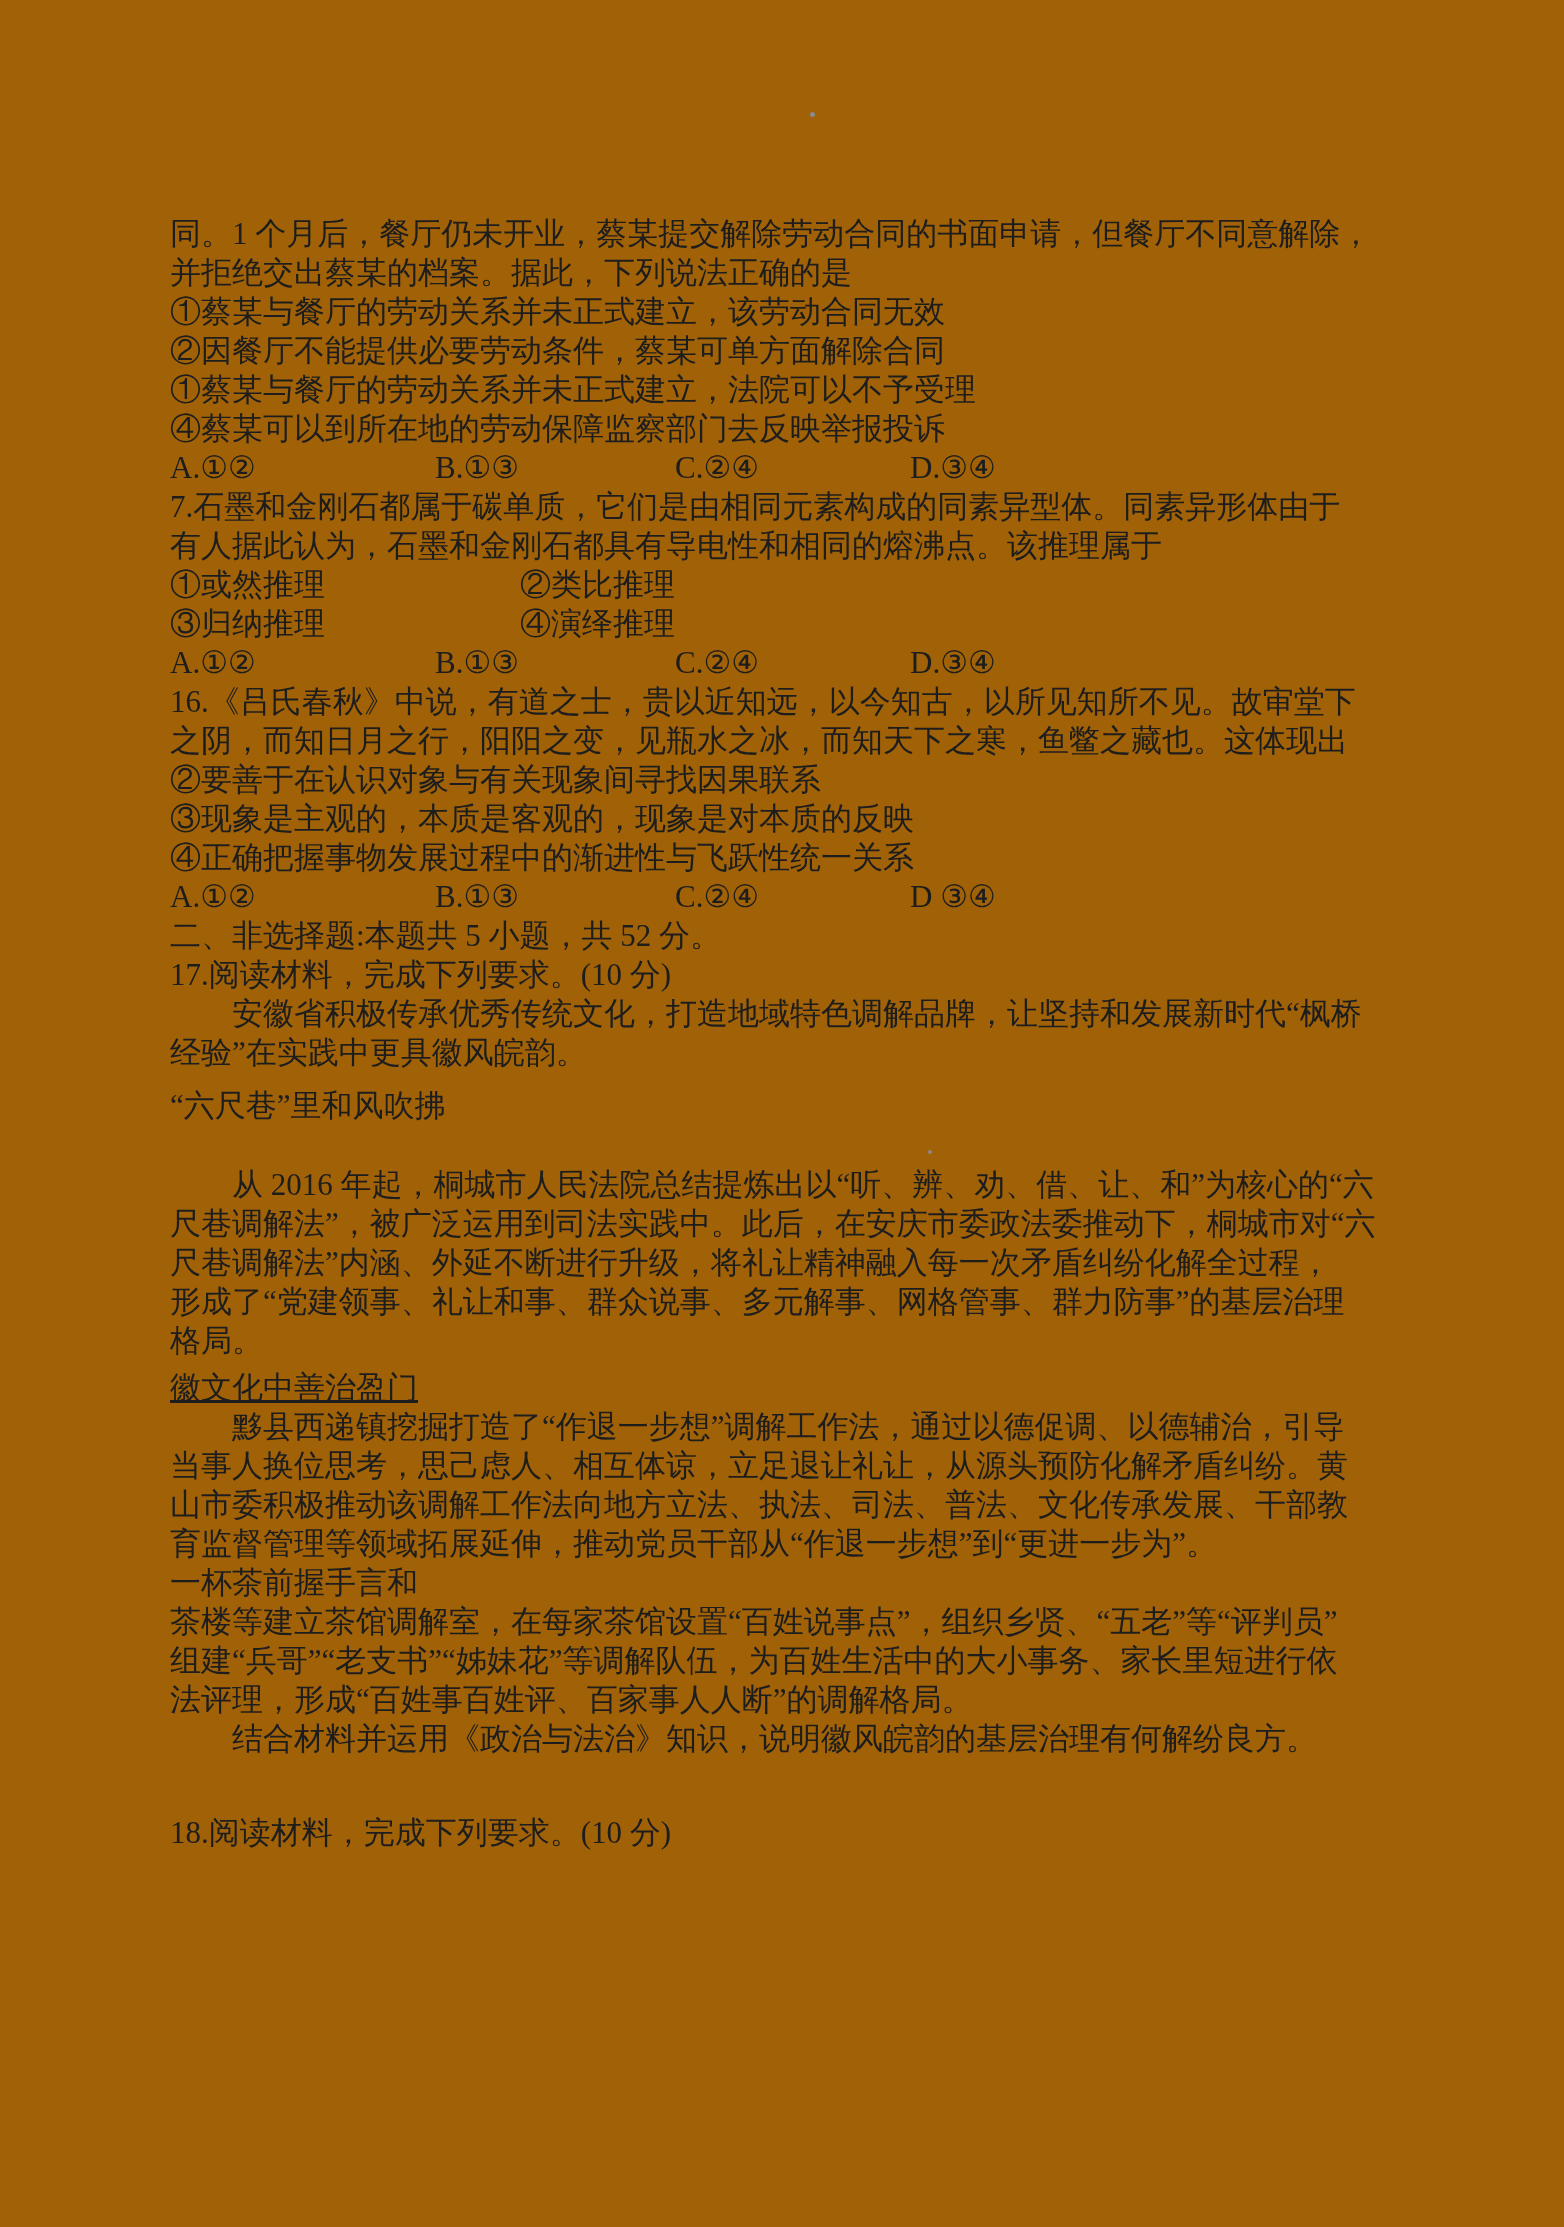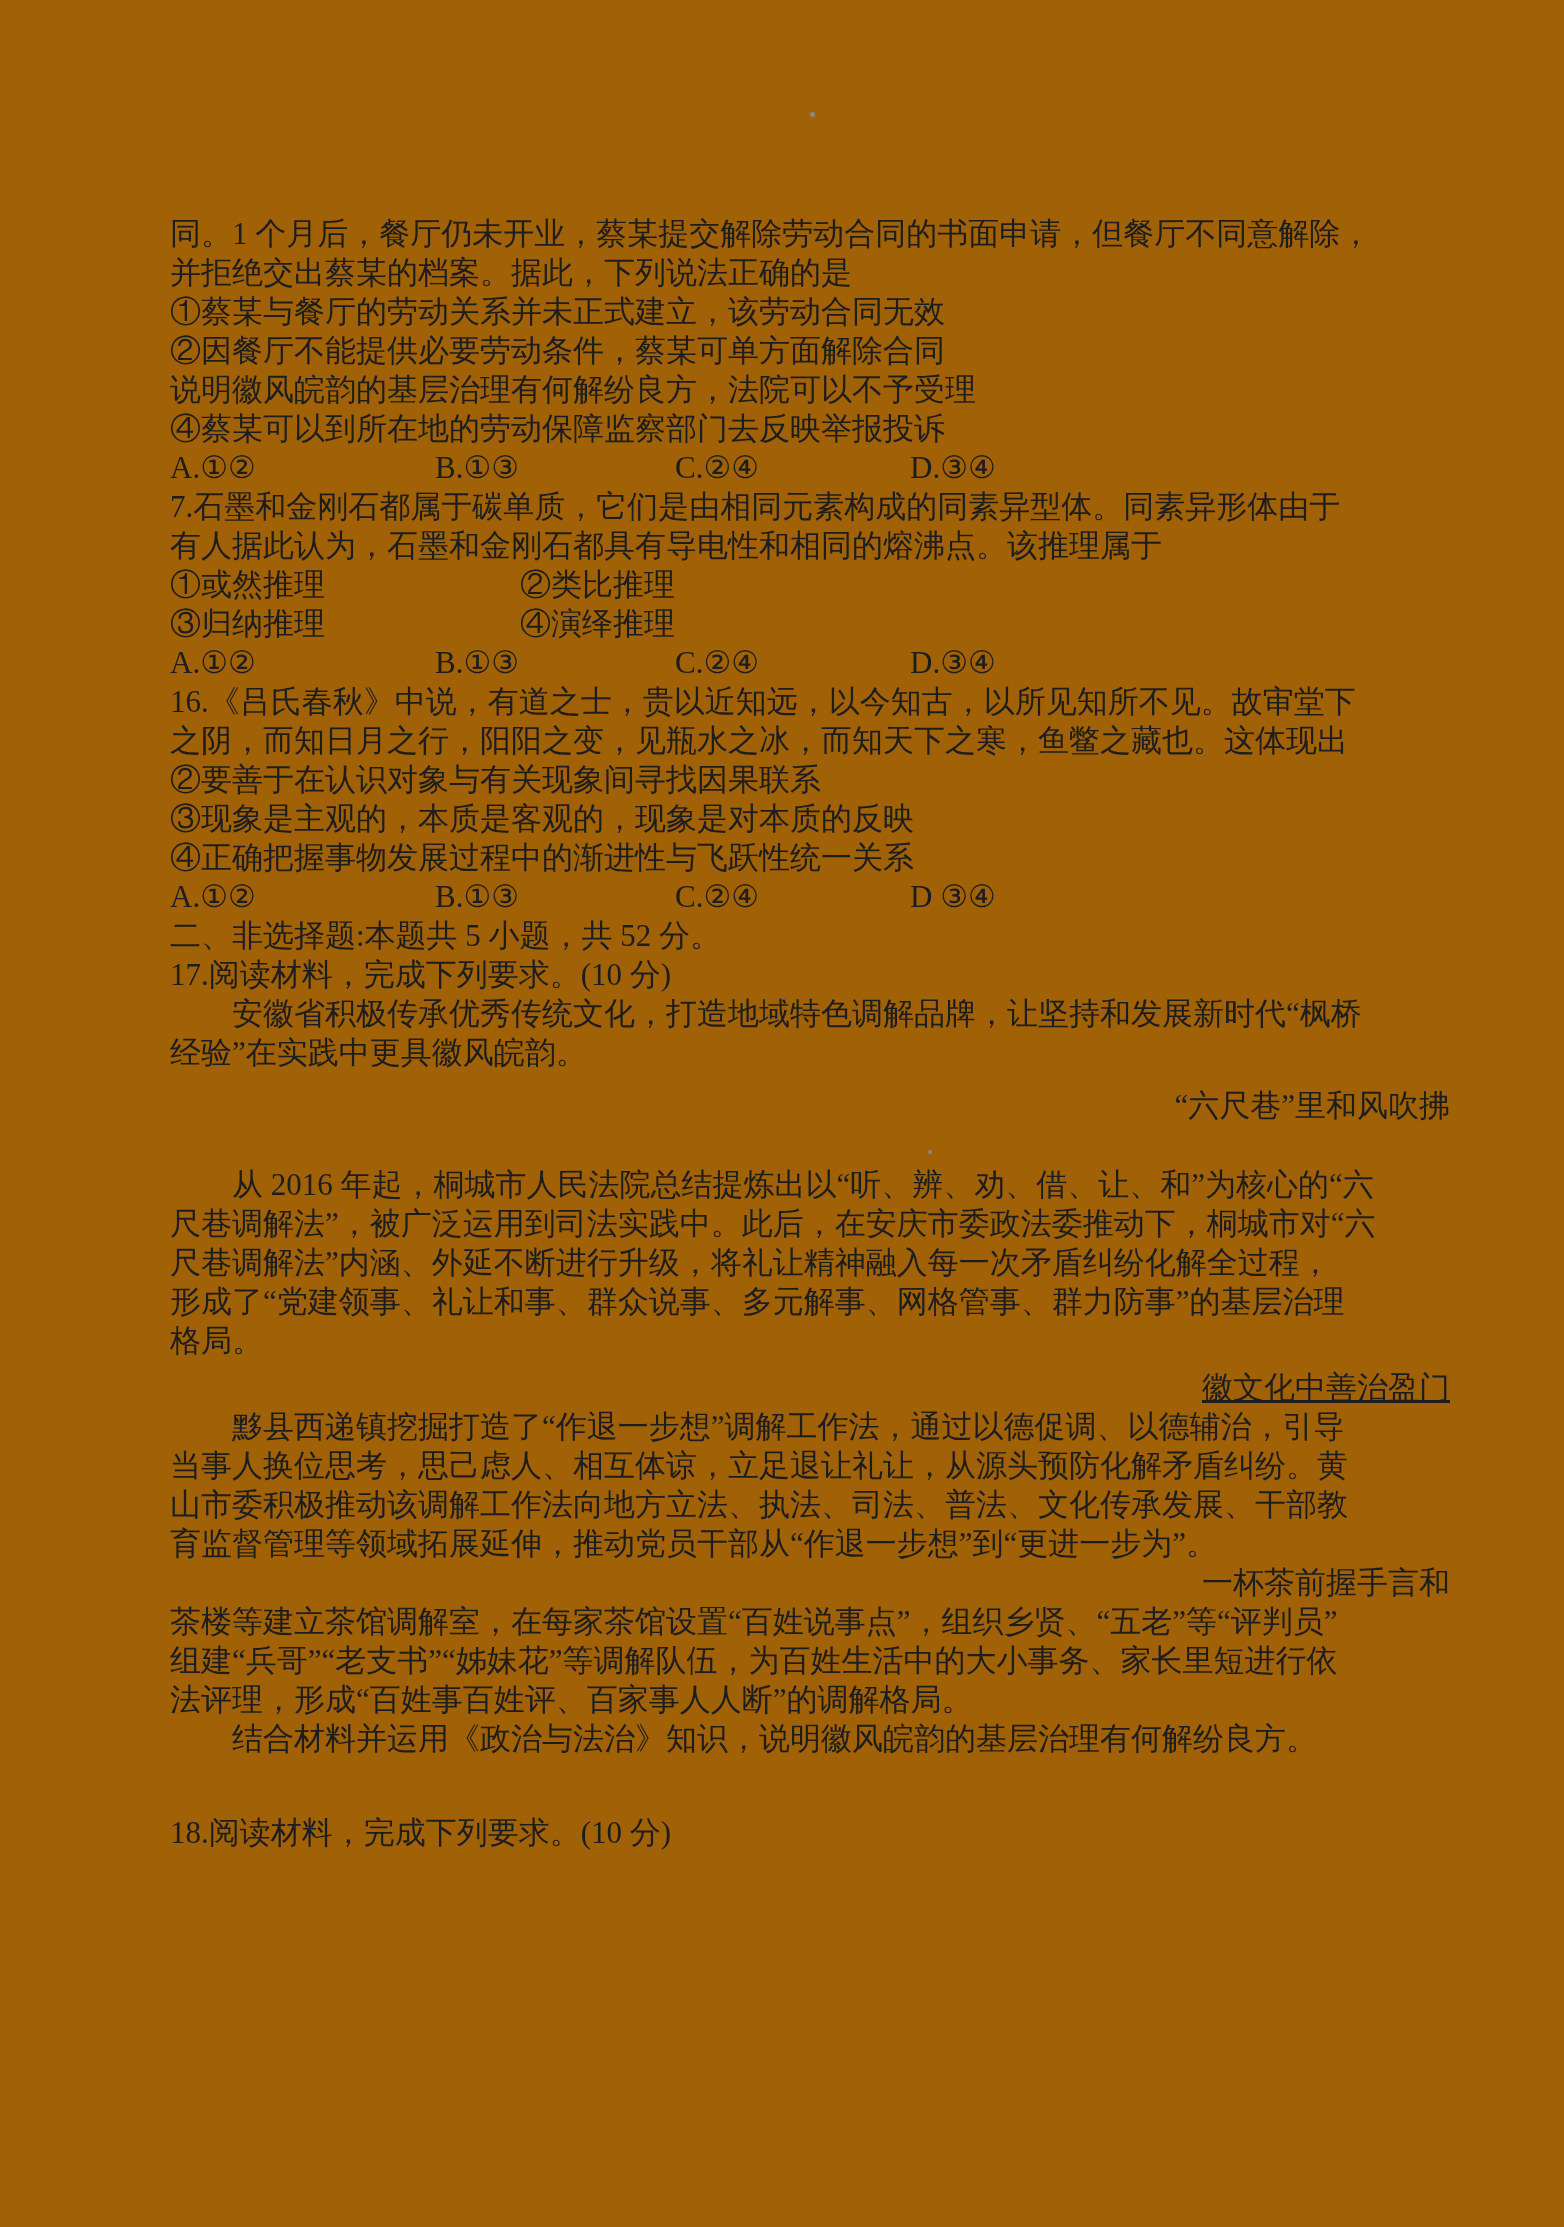--- a/index.html
+++ b/index.html
@@ -28,21 +28,21 @@
     width: 860px;
     white-space: nowrap;
   }
   .pair-row {
     display: grid;
     grid-template-columns: 350px auto;
     width: 720px;
     white-space: nowrap;
   }
   .heading {
-    text-align: right;
+    text-align: left;
     white-space: nowrap;
   }
   .h1-gap { margin-top: 14px; margin-bottom: 40px; }
   .h2-gap { margin-top: 8px; text-decoration: underline; }
   .q18-gap { margin-top: 55px; }
   .dot {
     position: absolute;
     background: #8a8a8a;
     border-radius: 50%;
   }
@@ -56,21 +56,21 @@
   <span class="dot dot-top"></span>
   <span class="dot dot-mid"></span>
 
   <div class="content">
 
     <div>
       <div class="line">同。1 个月后，餐厅仍未开业，蔡某提交解除劳动合同的书面申请，但餐厅不同意解除，</div>
       <div class="line">并拒绝交出蔡某的档案。据此，下列说法正确的是</div>
       <div class="line">①蔡某与餐厅的劳动关系并未正式建立，该劳动合同无效</div>
       <div class="line">②因餐厅不能提供必要劳动条件，蔡某可单方面解除合同</div>
-      <div class="line">说明徽风皖韵的基层治理有何解纷良方，法院可以不予受理</div>
+      <div class="line">①蔡某与餐厅的劳动关系并未正式建立，法院可以不予受理</div>
       <div class="line">④蔡某可以到所在地的劳动保障监察部门去反映举报投诉</div>
       <div class="choices-row">
         <span>A.①②</span>
         <span>B.①③</span>
         <span>C.②④</span>
         <span>D.③④</span>
       </div>
     </div>
 
     <div>

